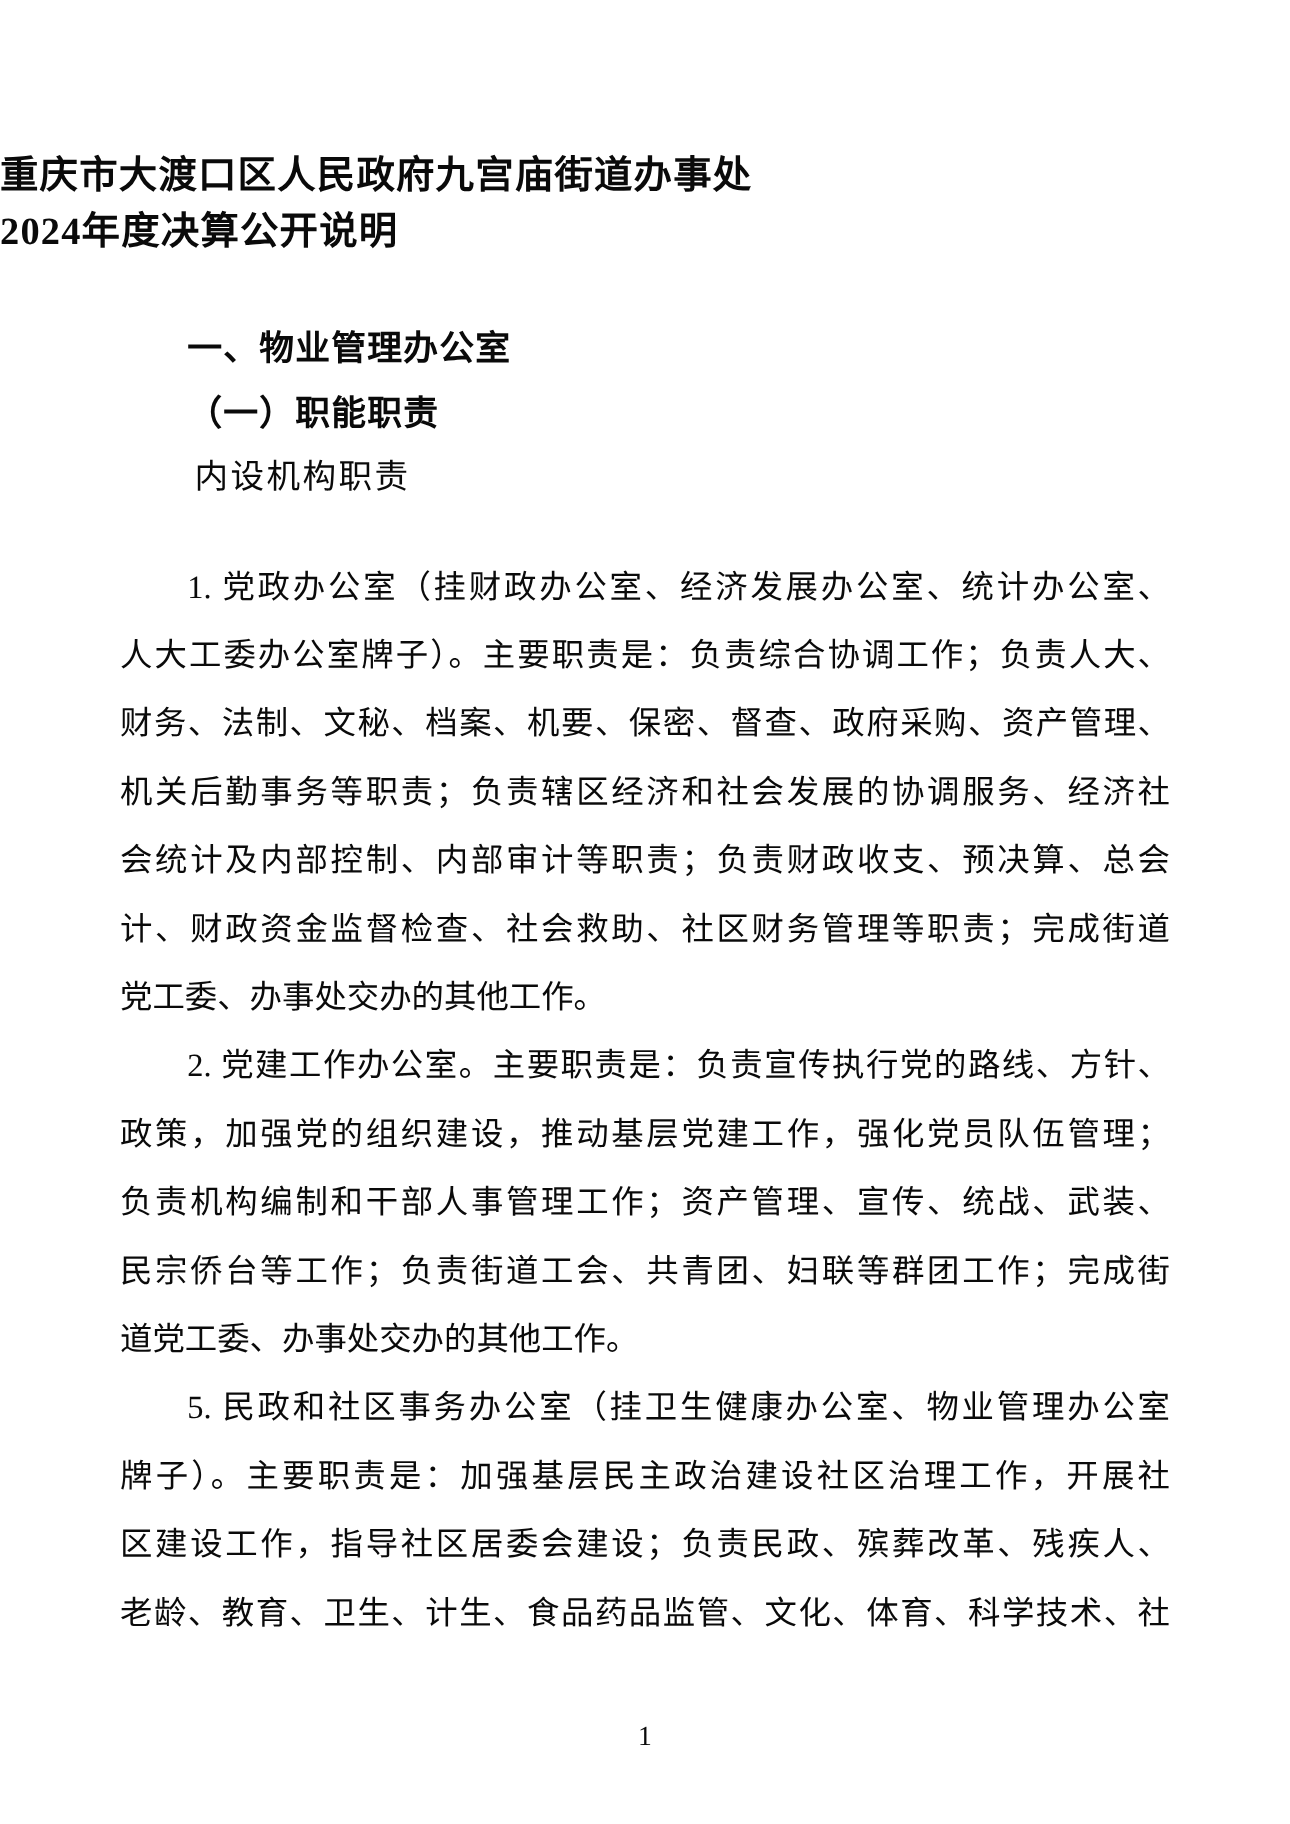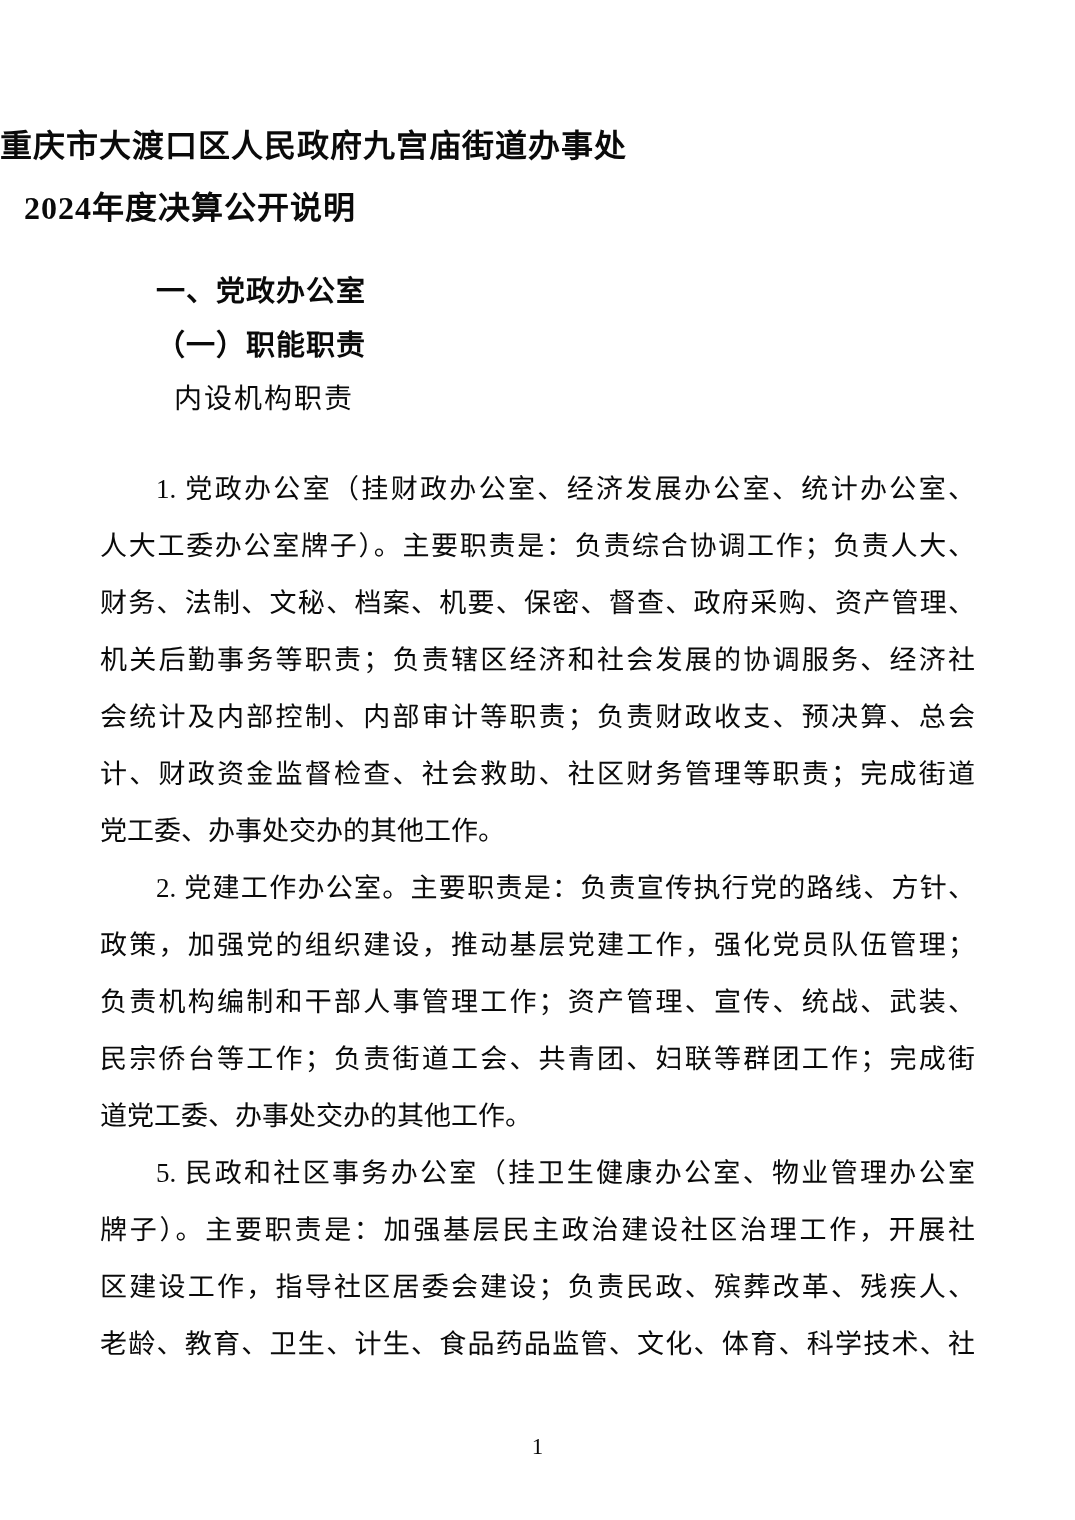--- a/index.html
+++ b/index.html
@@ -27,23 +27,22 @@
   .title-main {
     font-size: 32px;
     font-weight: bold;
     line-height: 44px;
     letter-spacing: 1px;
   }
   .title-sub {
     font-size: 32px;
     font-weight: bold;
     line-height: 44px;
-    margin-top: 18px;
+    margin-top: 2px;
     letter-spacing: 1px;
-    padding-left: 24px;
   }
   
   .section-heading {
     position: absolute;
     top: 271px;
     left: 156px;
     font-family: "Liberation Sans", "DejaVu Sans", sans-serif;
     font-size: 29px;
     font-weight: bold;
     line-height: 40px;
@@ -56,21 +55,21 @@
     left: 156px;
     font-size: 29px;
     font-weight: bold;
     line-height: 40px;
     letter-spacing: 1px;
   }
   
   .intro-line {
     position: absolute;
     top: 379px;
-    left: 174px;
+    left: 162px;
     font-size: 28px;
     font-weight: normal;
     line-height: 40px;
     letter-spacing: 2px;
   }
   
   .body-text {
     position: absolute;
     top: 461px;
     left: 100px;
@@ -104,21 +103,21 @@
 </head>
 <body>
 
 <div class="page">
 
   <div class="title-block">
     <div class="title-main">重庆市大渡口区人民政府九宫庙街道办事处</div>
     <div class="title-sub">2024年度决算公开说明</div>
   </div>
 
-  <div class="section-heading">一、党政办公室</div>
+  <div class="section-heading">一、物业管理办公室</div>
 
   <div class="subsection-heading">（一）职能职责</div>
 
   <div class="intro-line">内设机构职责</div>
 
   <div class="body-text">
       <div class="body-line first-line">1. 党政办公室（挂财政办公室、经济发展办公室、统计办公室、</div>
       <div class="body-line">人大工委办公室牌子）。主要职责是：负责综合协调工作；负责人大、</div>
       <div class="body-line">财务、法制、文秘、档案、机要、保密、督查、政府采购、资产管理、</div>
       <div class="body-line">机关后勤事务等职责；负责辖区经济和社会发展的协调服务、经济社</div>

